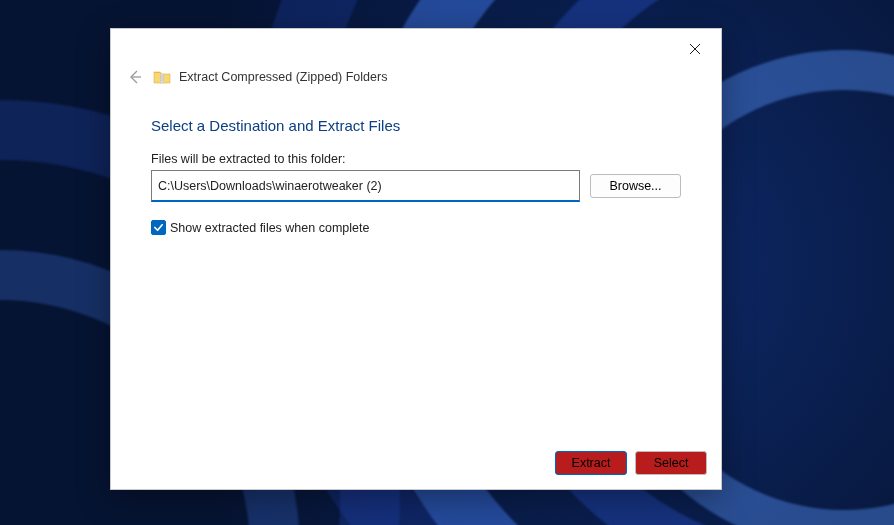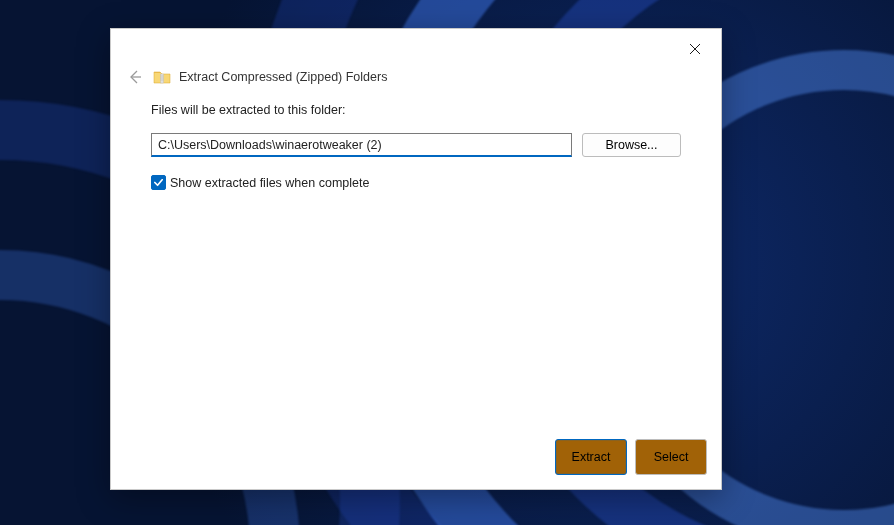--- a/index.html
+++ b/index.html
@@ -96,41 +96,41 @@
     }
     .section-title {
       color: #0b3e82;
       font-size: 15px;
       font-weight: 400;
       margin: 14px 0 18px 0;
     }
     .field-label {
       font-size: 12.5px;
       color: #222;
-      margin-bottom: 16px;
+      margin-bottom: 4px;
     }
     .path-row {
       display: flex;
       align-items: center;
       gap: 10px;
       margin-bottom: 18px;
     }
     .path-input {
       flex: 1;
-      height: 24px;
+      height: 32px;
       border: 1px solid #7a7a7a;
       border-bottom: 2px solid #0067c0;
       padding: 2px 6px;
       font-size: 12.5px;
       outline: none;
       background: #fff;
       color: #222;
     }
     .browse-btn {
-      width: 99px;
+      width: 91px;
       height: 24px;
       border: 1px solid #bcbcbc;
       background: #fdfdfd;
       font-size: 12.5px;
       border-radius: 3px;
       cursor: pointer;
     }
 
     .check-row {
       display: flex;
@@ -155,23 +155,23 @@
     }
 
     .footer {
       display: flex;
       justify-content: flex-end;
       gap: 8px;
       padding: 12px 14px 14px 14px;
     }
     .btn {
       width: 72px;
-      height: 36px;
+      height: 24px;
       border: 1px solid #bcbcbc;
-      background: #a16207;
+      background: #b91c1c;
       font-size: 12.5px;
       border-radius: 3px;
       cursor: pointer;
     }
     .btn.primary {
       border: 1px solid #0067c0;
       box-shadow: inset 0 0 0 1px rgba(0,103,192,0.15);
     }
   </style>
 </head>
@@ -211,20 +211,21 @@
         <rect x="7.5" y="5" width="3" height="9" fill="#e0e0e0" stroke="#b0b0b0" stroke-width="0.3"></rect>
         <line x1="7.5" y1="7" x2="10.5" y2="7" stroke="#b0b0b0" stroke-width="0.5"></line>
         <line x1="7.5" y1="9" x2="10.5" y2="9" stroke="#b0b0b0" stroke-width="0.5"></line>
         <line x1="7.5" y1="11" x2="10.5" y2="11" stroke="#b0b0b0" stroke-width="0.5"></line>
       </svg>
     </div>
     <div class="header-title">Extract Compressed (Zipped) Folders</div>
   </div>
 
   <div class="content">
+    <div class="section-title">Select a Destination and Extract Files</div>
     <div class="field-label">Files will be extracted to this folder:</div>
     <div class="path-row">
       <input class="path-input" type="text" value="C:\Users\Downloads\winaerotweaker (2)" style="">
       <button class="browse-btn">Browse...</button>
     </div>
     <div class="check-row">
       <div class="checkbox">
         <svg viewBox="0 0 12 12">
           <path d="M2 6 L5 9 L10 3" stroke="#ffffff" stroke-width="1.8" fill="none" stroke-linecap="round" stroke-linejoin="round"></path>
         </svg>

